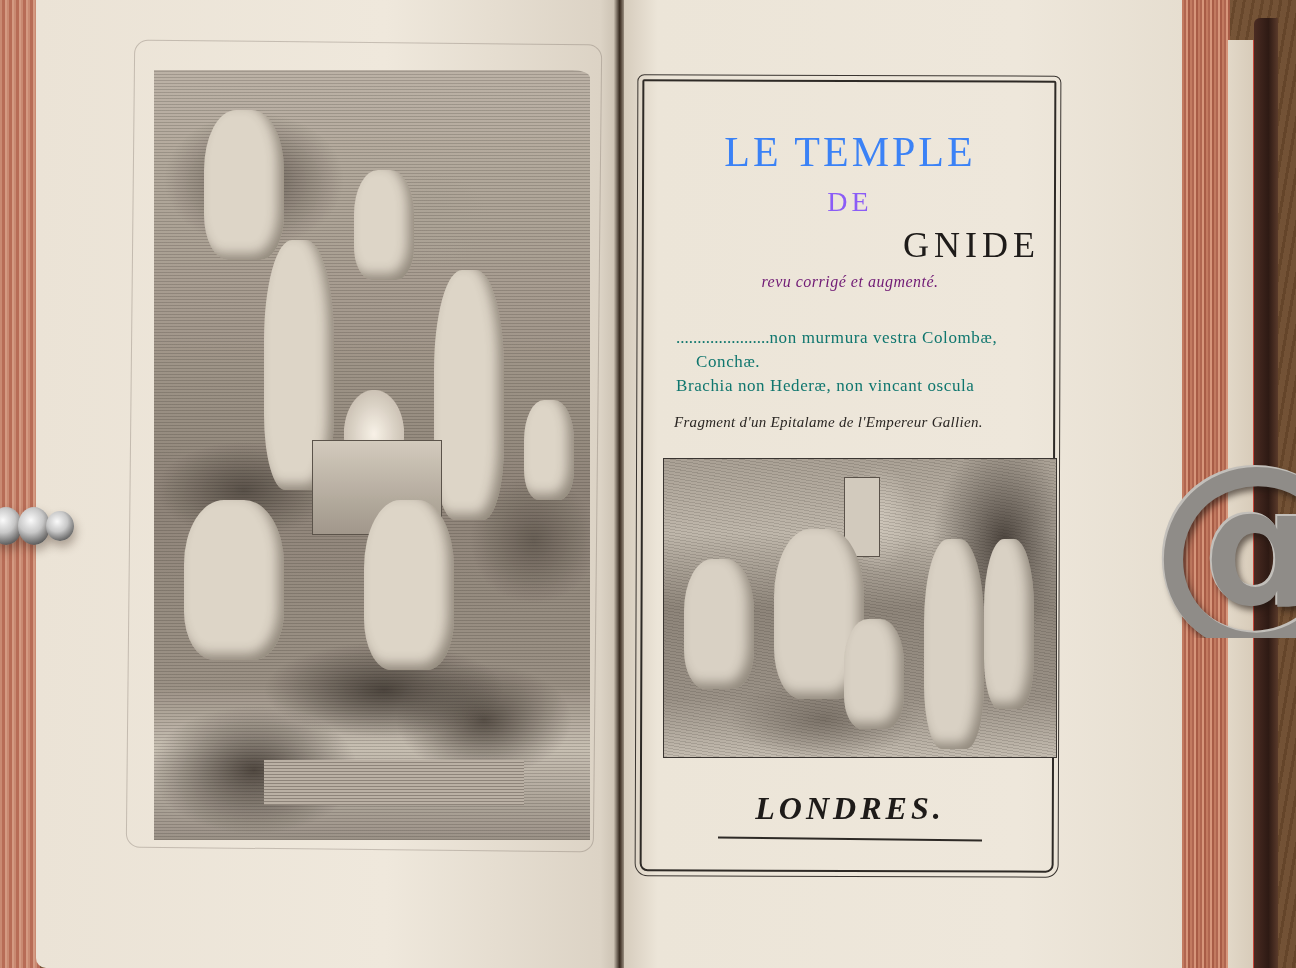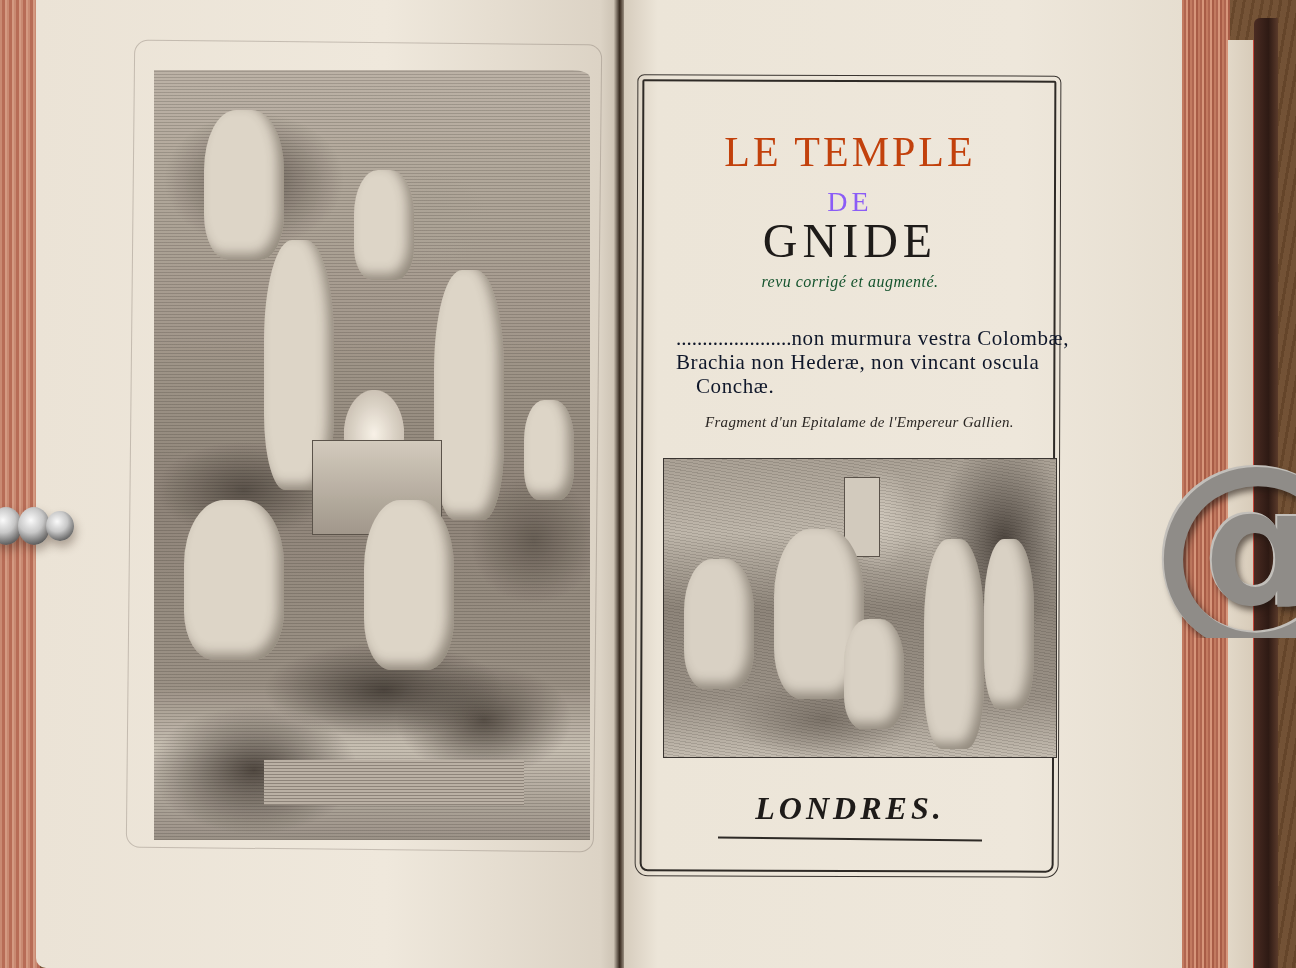--- a/index.html
+++ b/index.html
@@ -93,45 +93,45 @@
     
     .title-frame {
       position: absolute; left: 641px; top: 80px; width: 414px; height: 792px;
       border: 2px solid #2e2a26;
       outline: 1px solid #3a3531; outline-offset: 4px;
       border-radius: 2px 2px 8px 8px;
       transform: rotate(0.2deg);
     }
     .title-main {
       position: absolute; left: 660px; top: 128px; width: 380px;
-      text-align: center; color: #c2410c;
+      text-align: center; color: #3b82f6;
       font-family: "Liberation Serif", serif;
       font-size: 42px; letter-spacing: 3px; font-weight: normal;
     }
     .title-de {
       position: absolute; left: 660px; top: 186px; width: 380px; text-align: center;
       color: #8b5cf6; font-size: 28px; letter-spacing: 4px;
     }
     .title-gnide {
-      position: absolute; left: 660px; top: 213px; width: 380px; text-align: center;
-      color: #1e1b19; font-size: 48px; letter-spacing: 5px;
+      position: absolute; left: 660px; top: 224px; width: 380px; text-align: right;
+      color: #1e1b19; font-size: 36px; letter-spacing: 5px;
     }
     .subtitle {
       position: absolute; left: 660px; top: 273px; width: 380px; text-align: center;
-      color: #14532d; font-size: 16px; font-style: italic; letter-spacing: 0.5px;
+      color: #701a75; font-size: 16px; font-style: italic; letter-spacing: 0.5px;
     }
     .epigraph {
       position: absolute; left: 676px; top: 326px; width: 380px;
-      color: #0f172a; font-size: 21px; line-height: 24px; letter-spacing: 0.6px;
+      color: #0f766e; font-size: 17px; line-height: 24px; letter-spacing: 0.6px;
     }
     .epigraph .line { display: block; white-space: nowrap; }
     .epigraph .indent { padding-left: 20px; }
     .epigraph .dots { letter-spacing: 0; }
     .attribution {
-      position: absolute; left: 705px; top: 414px; width: 380px;
+      position: absolute; left: 674px; top: 414px; width: 380px;
       color: #2a2623; font-size: 15px; font-style: italic; letter-spacing: 0.3px;
     }
     .engraving-right {
       position: absolute; left: 663px; top: 458px; width: 394px; height: 300px;
       border: 1px solid #3a3531;
       overflow: hidden;
       background:
         repeating-linear-gradient(10deg, rgba(40,35,30,0.15) 0 1px, transparent 1px 3px),
         radial-gradient(ellipse 90px 120px at 340px 80px, #4e463f 0%, transparent 80%),
         radial-gradient(ellipse 40px 60px at 215px 60px, #cec6ba 0%, transparent 90%),
@@ -196,22 +196,22 @@
 <div class="right-page"></div>
 
 <div class="title-frame"></div>
 <div class="title-main">LE TEMPLE</div>
 <div class="title-de">DE</div>
 <div class="title-gnide">GNIDE</div>
 <div class="subtitle">revu corrigé et augmenté.</div>
 
 <div class="epigraph">
   <span class="line"><span class="dots">......................</span><span>non murmura vestra Colombæ,</span></span>
+  <span class="line indent">Conchæ.</span>
   <span class="line">Brachia non Hederæ, non vincant oscula</span>
-  <span class="line indent">Conchæ.</span>
 </div>
 <div class="attribution">Fragment d'un Epitalame de l'Empereur Gallien.</div>
 
 <div class="engraving-right">
   <div class="tower"></div>
   <div class="fig" style="left:110px;top:70px;width:90px;height:170px;"></div>
   <div class="fig" style="left:180px;top:160px;width:60px;height:110px;"></div>
   <div class="fig" style="left:260px;top:80px;width:60px;height:210px;"></div>
   <div class="fig" style="left:320px;top:80px;width:50px;height:170px;"></div>
   <div class="fig" style="left:20px;top:100px;width:70px;height:130px;"></div>

